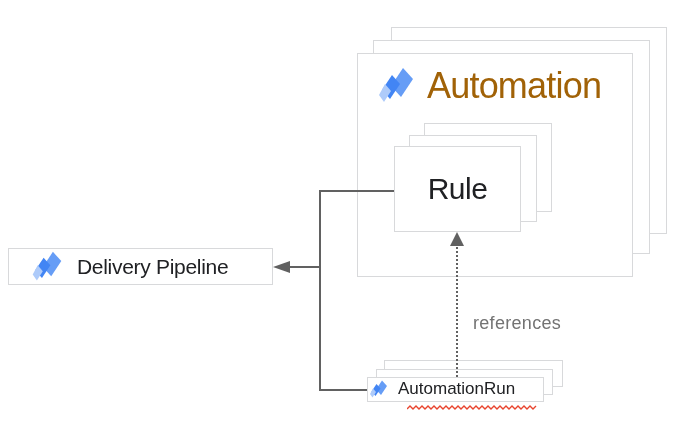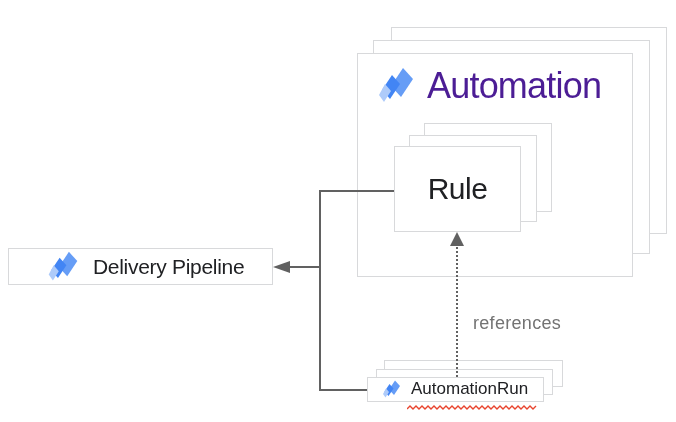--- a/index.html
+++ b/index.html
@@ -4,28 +4,28 @@
 <style>
   html,body{margin:0;padding:0;background:#ffffff;}
   .canvas{
     position:relative;width:676px;height:422px;background:#ffffff;overflow:hidden;
     font-family:"Liberation Sans","DejaVu Sans",sans-serif;color:#202124;
   }
   .box{position:absolute;background:#ffffff;border:1px solid #d8d9db;box-sizing:border-box;}
   .z1{z-index:1}.z2{z-index:2}.z3{z-index:3}.z4{z-index:4}.z5{z-index:5}
   .node-content{position:absolute;display:flex;align-items:center;z-index:6;}
   .auto-header{left:378px;top:64px;height:44px;gap:13px;}
-  .auto-label{font-size:36px;letter-spacing:-0.8px;color:#4c1d95;white-space:nowrap;}
+  .auto-label{font-size:36px;letter-spacing:-0.8px;color:#a16207;white-space:nowrap;}
   .rule-front{display:flex;align-items:center;justify-content:center;text-align:right;}
   .rule-label{font-size:30px;letter-spacing:-0.5px;color:#202124;}
   .dp-box{left:8px;top:248px;width:265px;height:37px;display:flex;align-items:center;
-          padding-left:37px;gap:13px;background:#fff;border:1px solid #d8d9db;box-sizing:border-box;
+          padding-left:21px;gap:13px;background:#fff;border:1px solid #d8d9db;box-sizing:border-box;
           position:absolute;z-index:4;}
   .dp-label{font-size:21px;letter-spacing:-0.3px;color:#202124;white-space:nowrap;}
-  .ar-front{display:flex;align-items:center;padding-left:13px;gap:9px;box-sizing:border-box;}
+  .ar-front{display:flex;align-items:center;gap:9px;box-sizing:border-box;}
   .ar-label{font-size:17px;color:#202124;white-space:nowrap;position:relative;top:-1px;}
   .squiggle{position:absolute;left:39px;top:19px;width:130px;height:6px;z-index:7;}
   .edge{position:absolute;background:#616161;z-index:8;}
   .tri{position:absolute;width:0;height:0;z-index:8;}
   .tri-left{left:273px;top:261px;border-top:6px solid transparent;border-bottom:6px solid transparent;border-right:17px solid #616161;}
   .tri-up{left:450px;top:232px;border-left:7px solid transparent;border-right:7px solid transparent;border-bottom:14px solid #616161;}
   .dotted{position:absolute;left:456px;top:247px;height:130px;width:0;border-left:2px dotted #616161;z-index:8;}
   .ref-label{position:absolute;left:473px;top:313px;font-size:18px;letter-spacing:0.3px;color:#737373;z-index:8;}
   .icon{display:inline-flex;flex:none;}
 </style>

